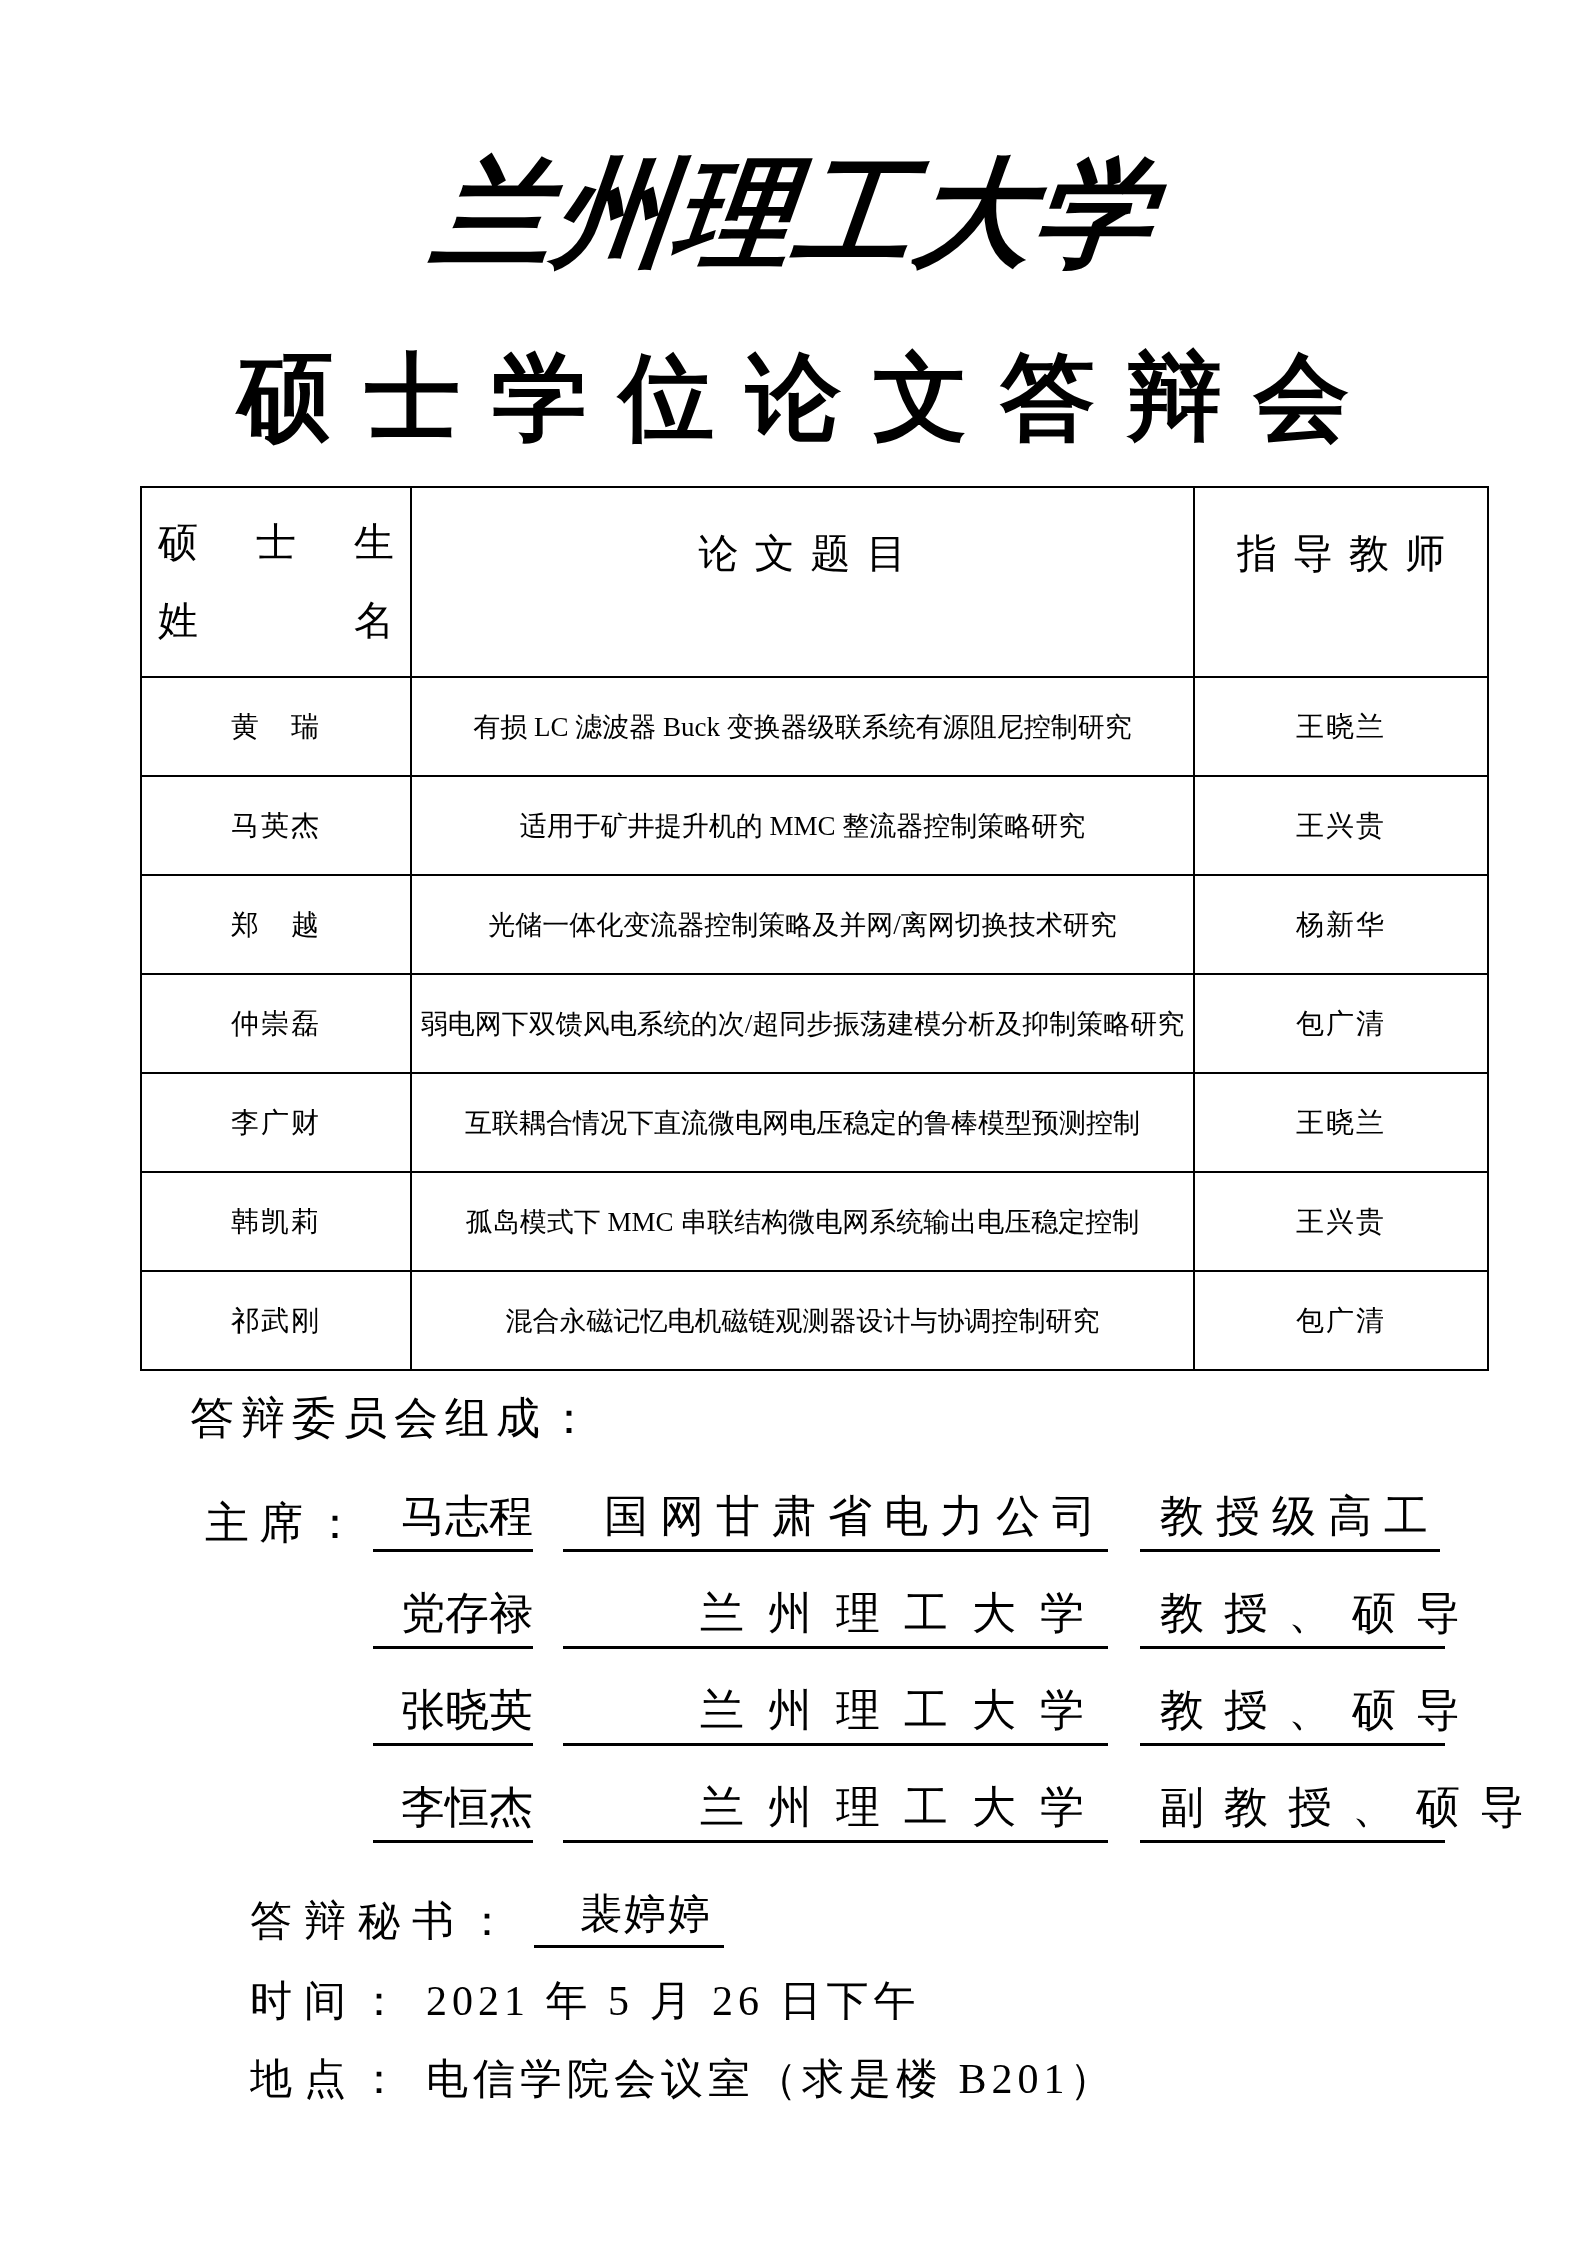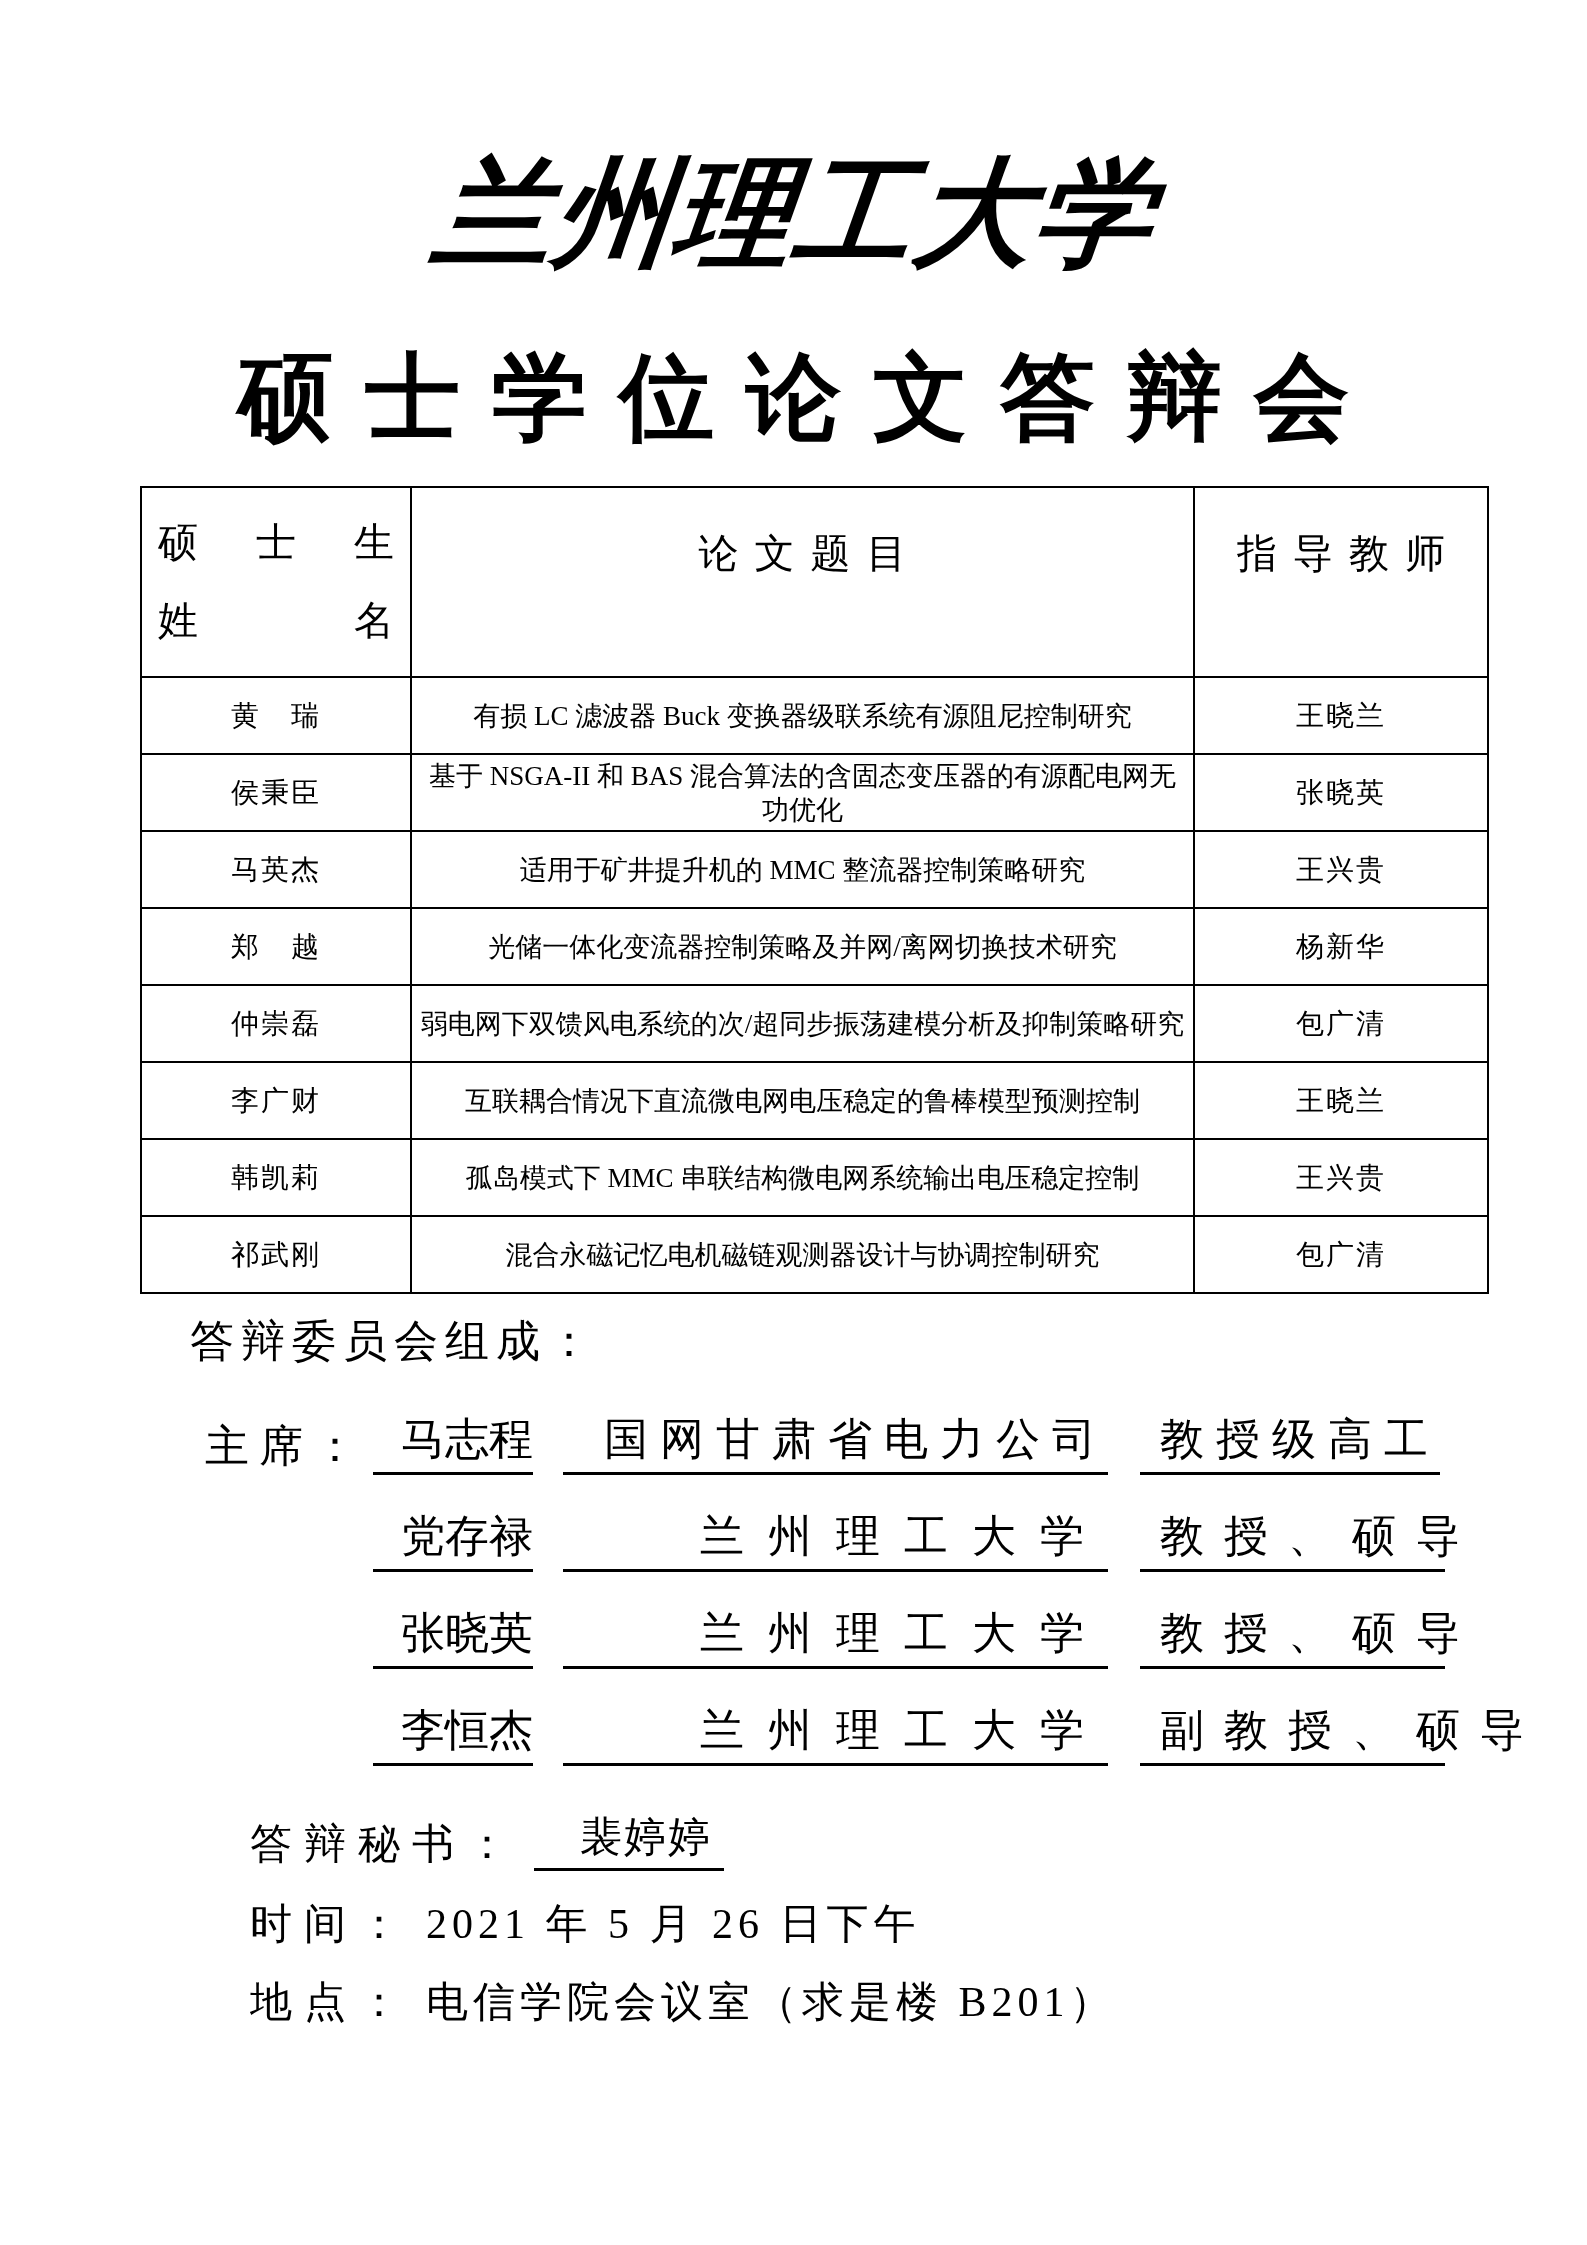--- a/index.html
+++ b/index.html
@@ -37,21 +37,21 @@
     margin:28px 0 0 140px;
     width:1347px;
     border-collapse:collapse;
     table-layout:fixed;
   }
   .doc-table col.c1 { width:270px; }
   .doc-table col.c2 { width:783px; }
   .doc-table col.c3 { width:294px; }
   .doc-table th, .doc-table td { border:2px solid #000; }
   .doc-table thead tr { height:190px; }
-  .doc-table tbody tr { height:77px; }
+  .doc-table tbody tr { height:99px; }
   th.student-h {
     vertical-align:top;
     padding:34px 16px 0 16px;
     font-size:40px;
     font-weight:normal;
   }
   .jline {
     text-align:justify;
     text-align-last:justify;
     line-height:42px;
@@ -153,25 +153,20 @@
       <th class="th-top">指导教师</th>
     </tr>
   </thead>
   <tbody>
     <tr>
       <td class="name-cell">黄　瑞</td>
       <td class="title-cell">有损 LC 滤波器 Buck 变换器级联系统有源阻尼控制研究</td>
       <td class="advisor-cell">王晓兰</td>
     </tr>
     <tr>
-      <td class="name-cell">侯秉臣</td>
-      <td class="title-cell">基于 NSGA-II 和 BAS 混合算法的含固态变压器的有源配电网无功优化</td>
-      <td class="advisor-cell">张晓英</td>
-    </tr>
-    <tr>
       <td class="name-cell">马英杰</td>
       <td class="title-cell">适用于矿井提升机的 MMC 整流器控制策略研究</td>
       <td class="advisor-cell">王兴贵</td>
     </tr>
     <tr>
       <td class="name-cell">郑　越</td>
       <td class="title-cell">光储一体化变流器控制策略及并网/离网切换技术研究</td>
       <td class="advisor-cell">杨新华</td>
     </tr>
     <tr>

